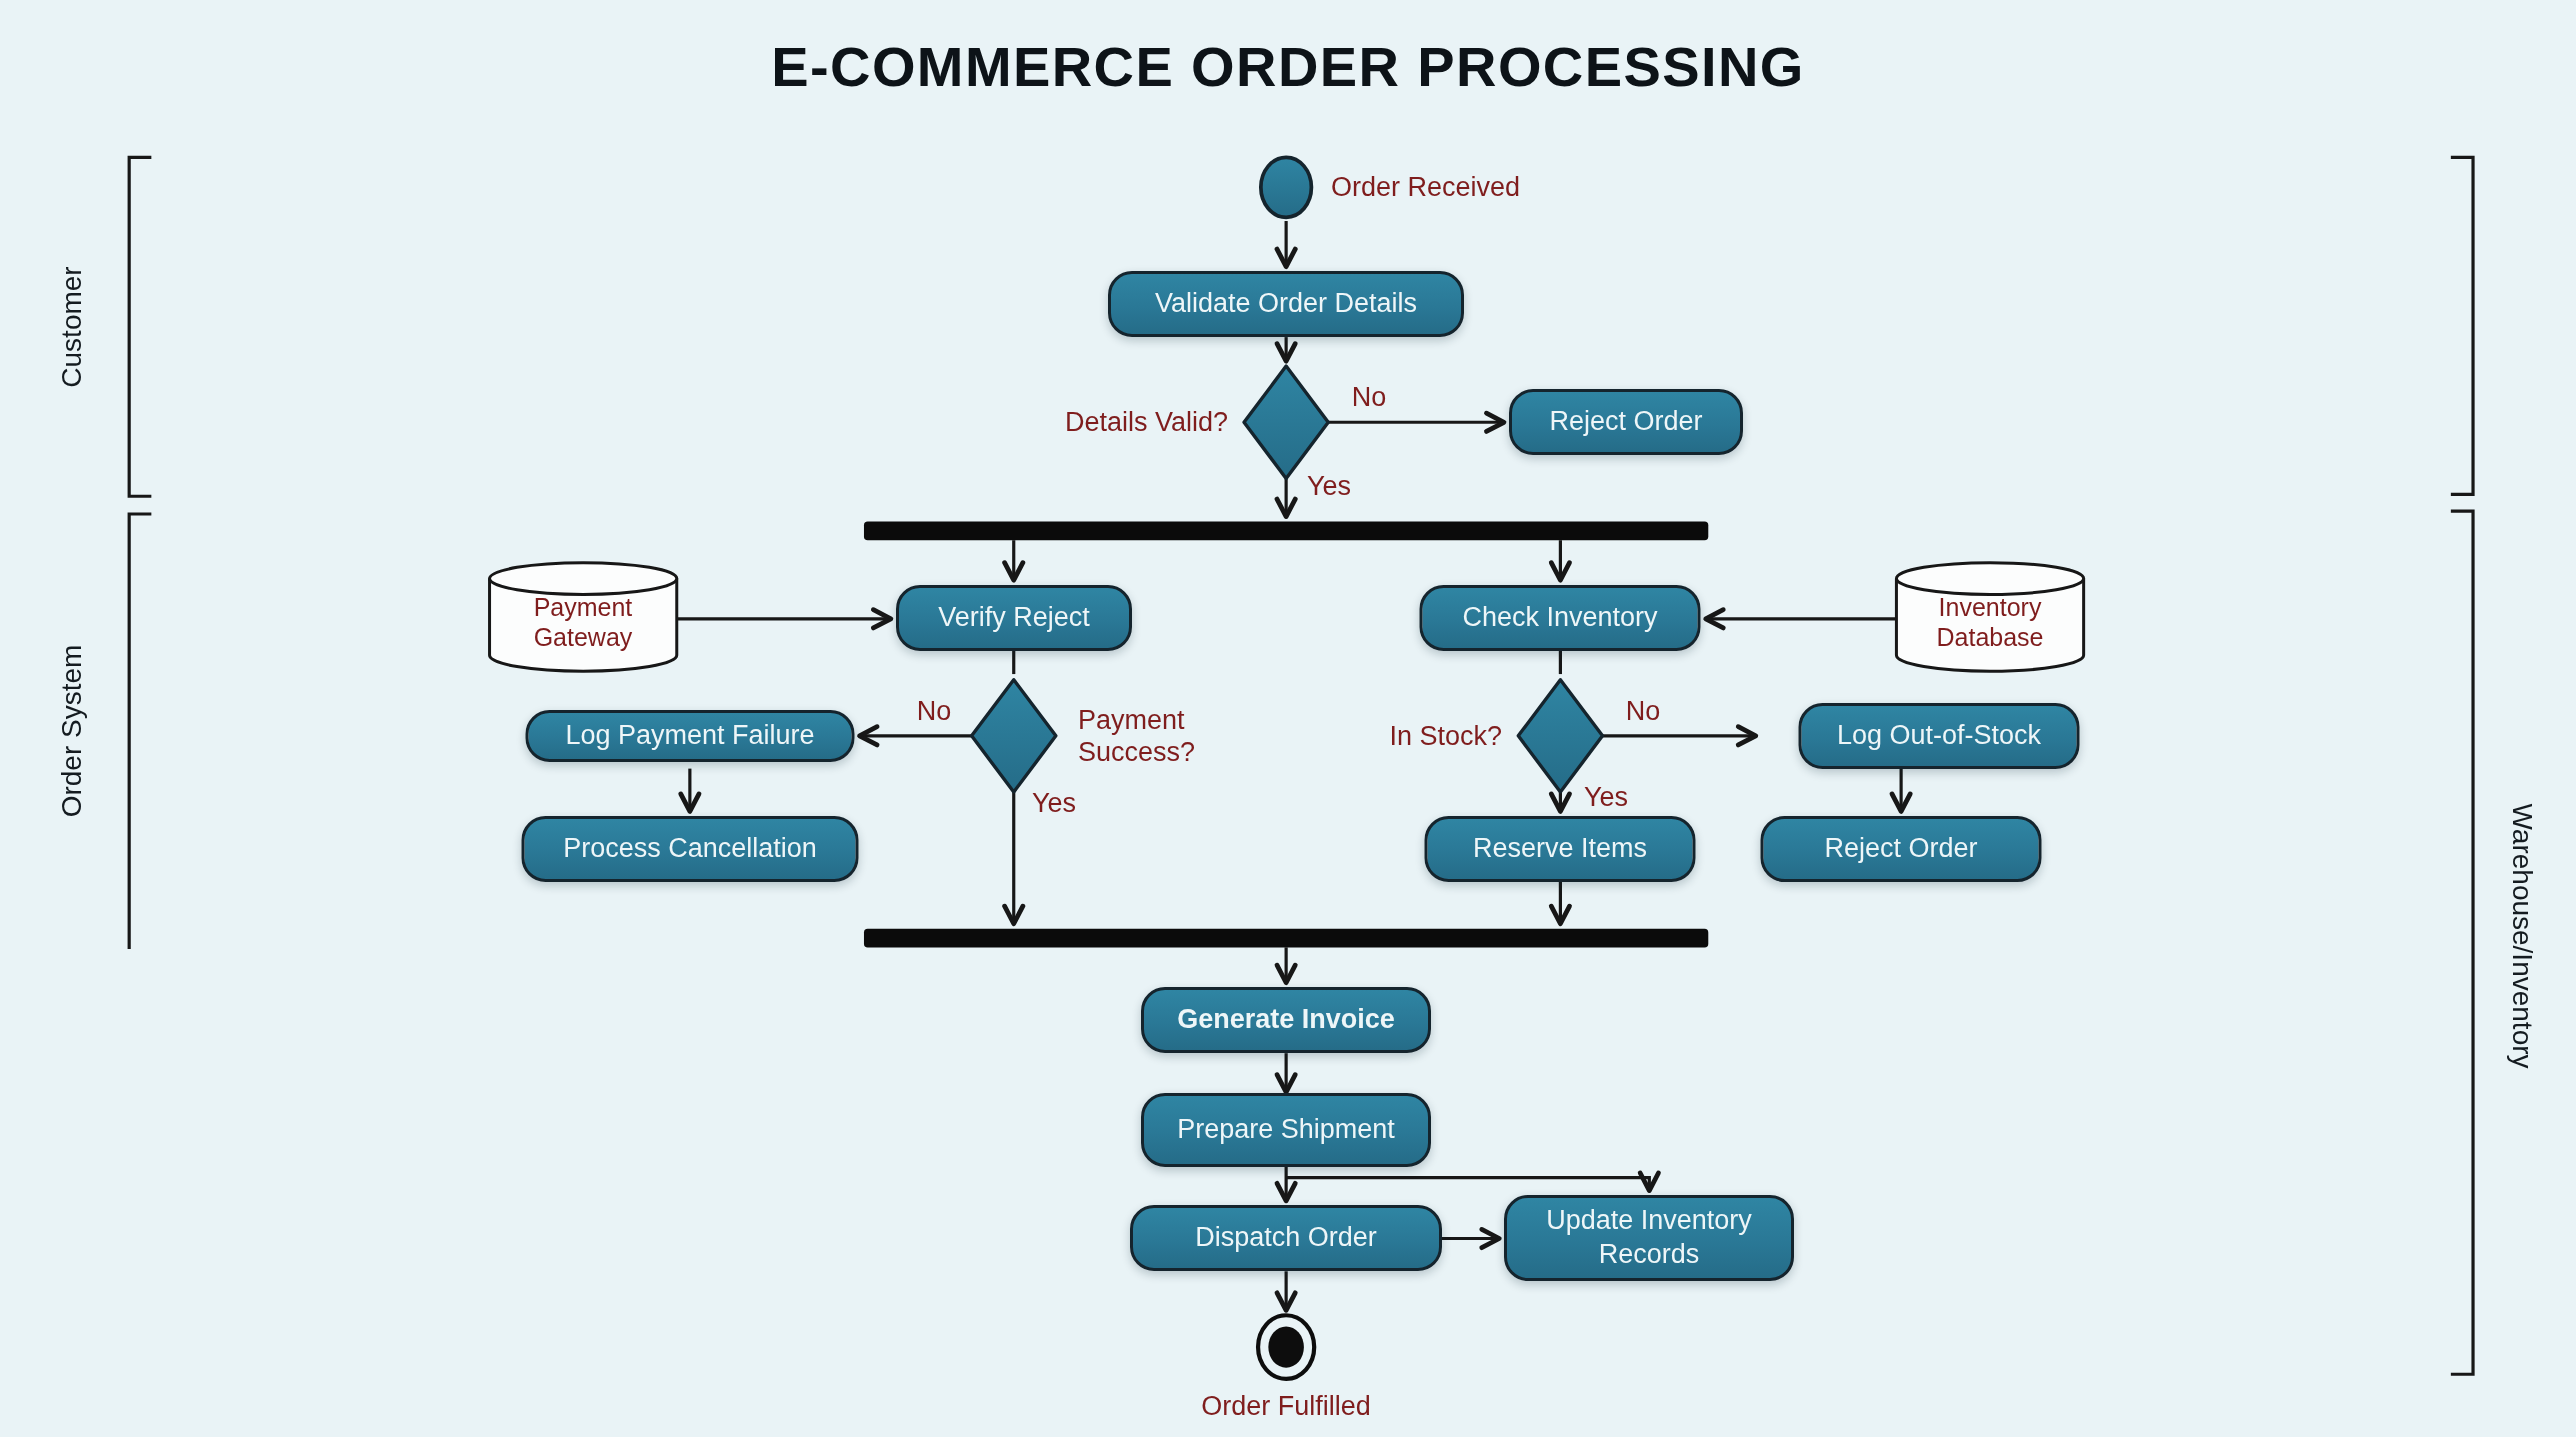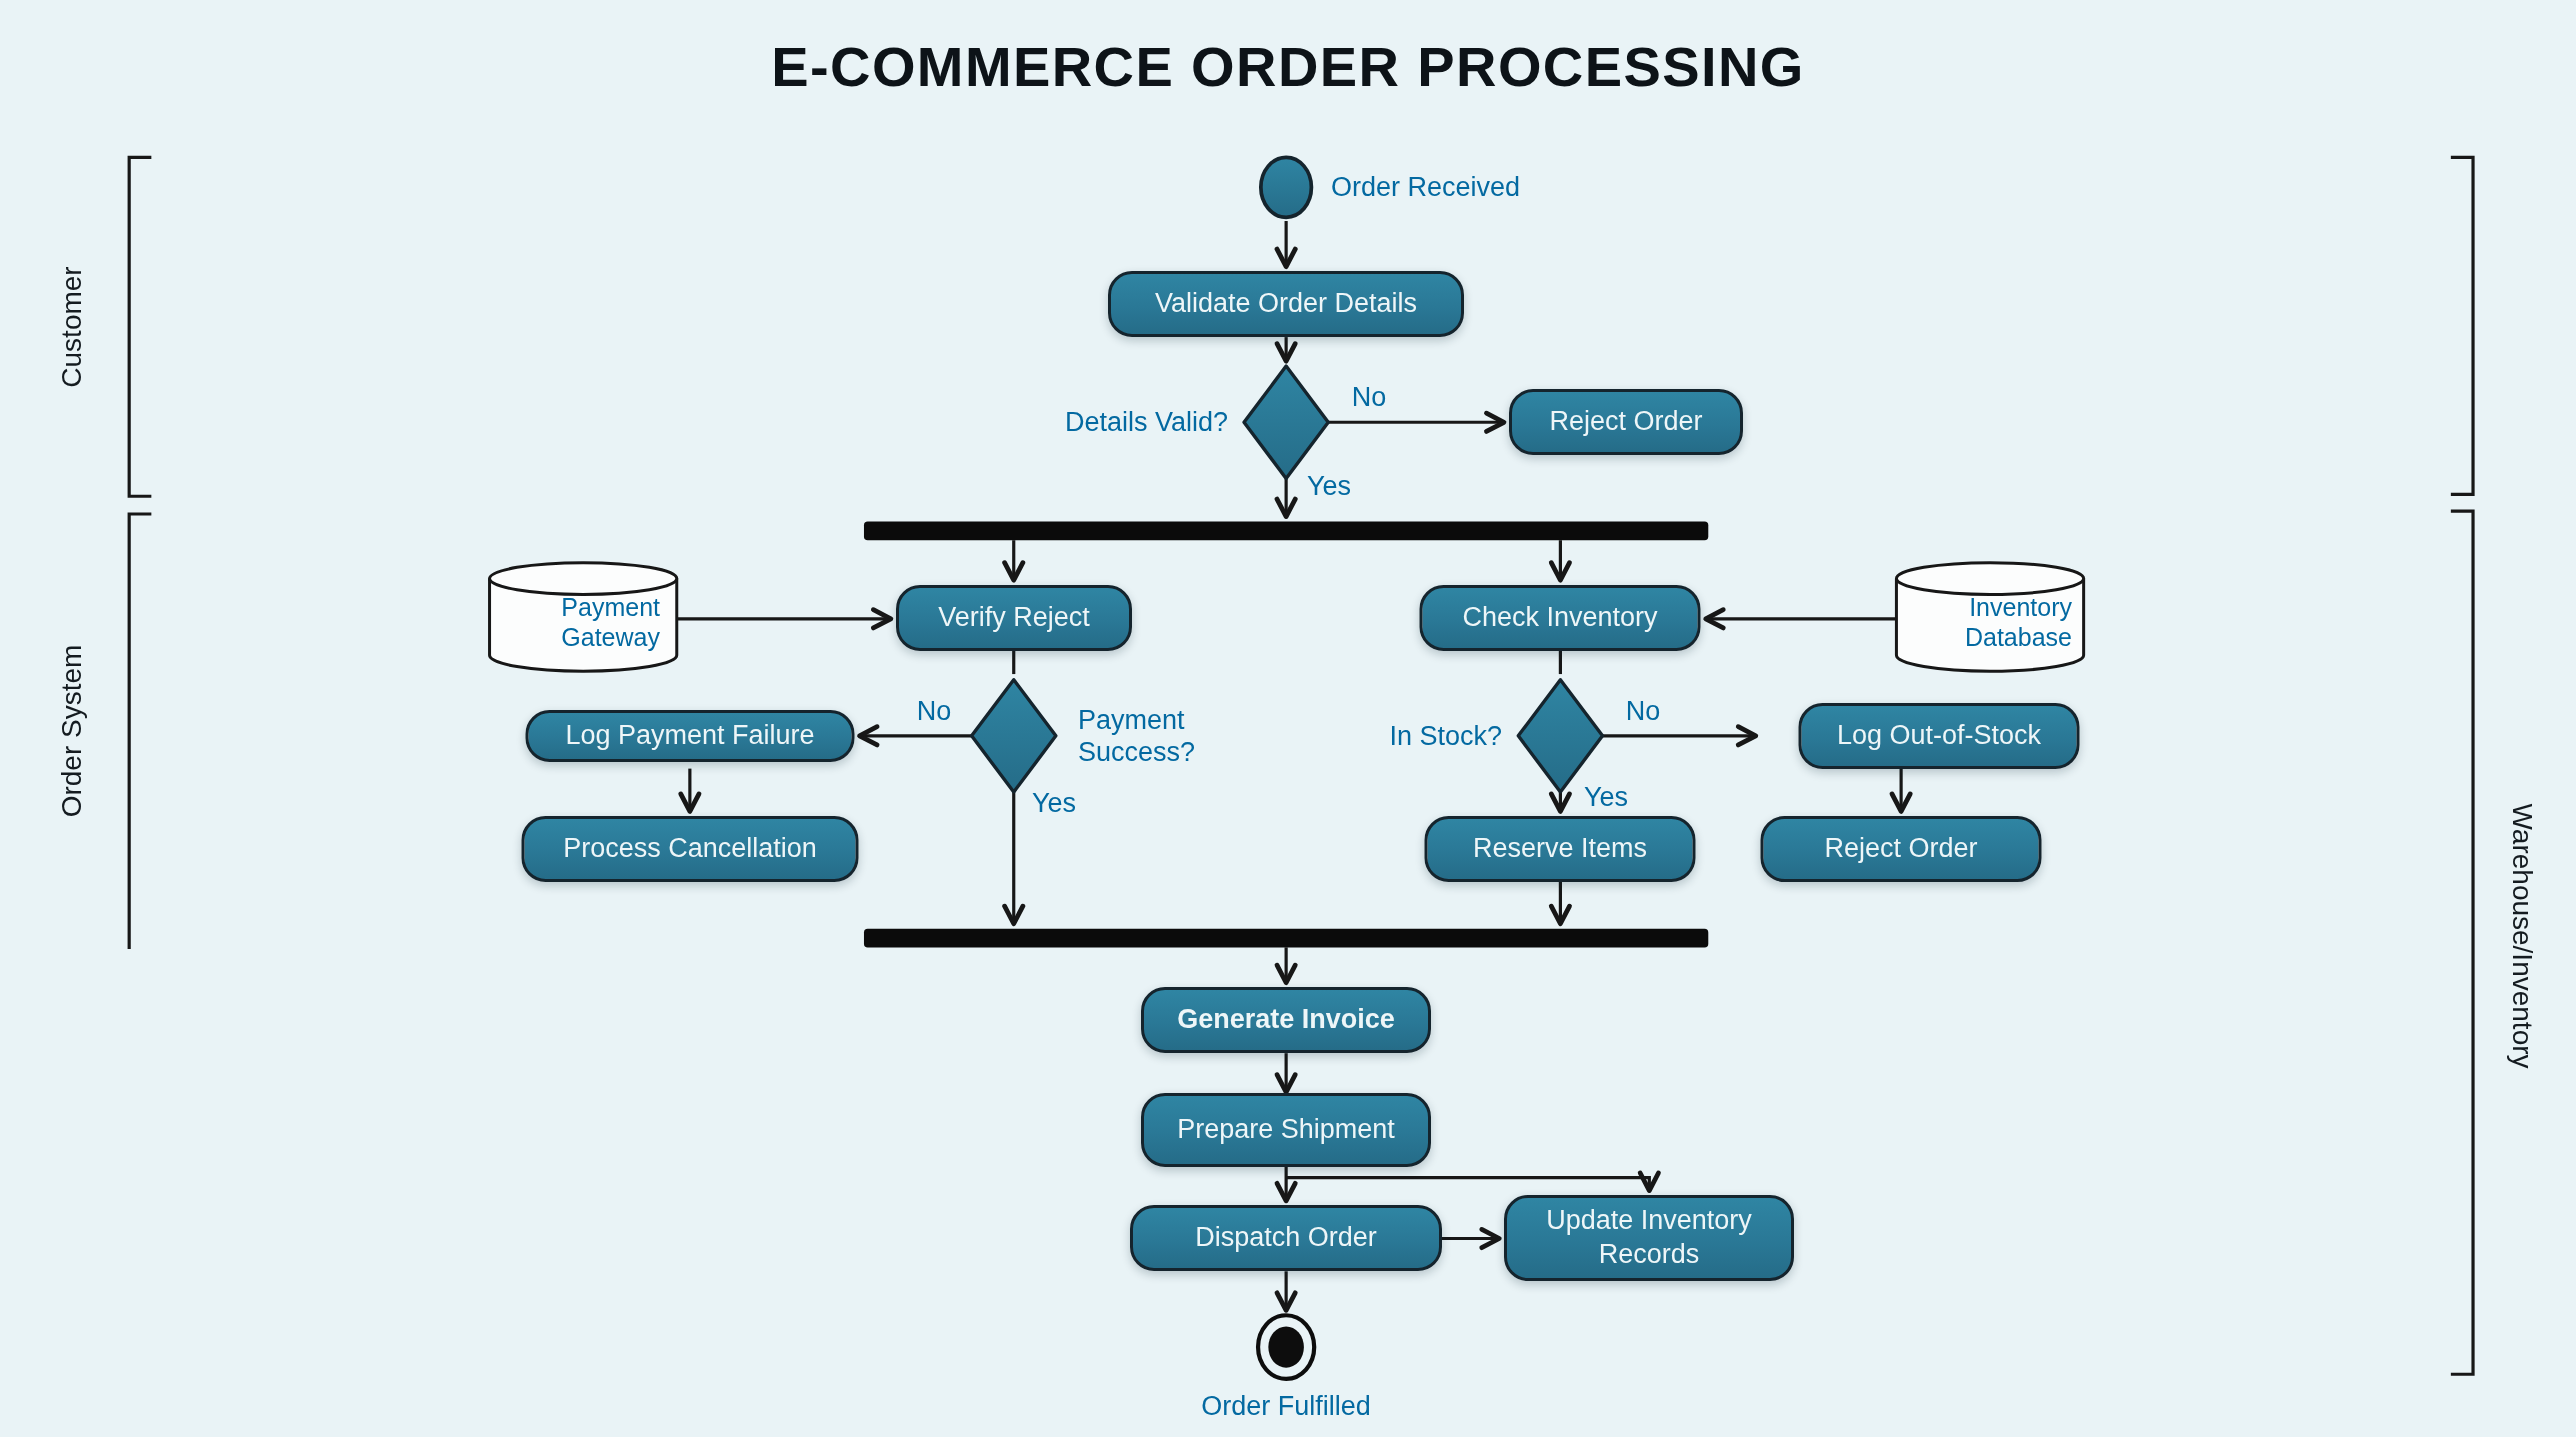--- a/index.html
+++ b/index.html
@@ -18,25 +18,25 @@
     position:absolute;transform:translate(-50%,-50%);
     background:linear-gradient(180deg,#2f85a3 0%,#2a7896 55%,#256c88 100%);
     border:3.7px solid #15242d;border-radius:24px;
     color:#eef6f8;font-size:27px;line-height:1.25;
     display:flex;align-items:center;justify-content:center;text-align:center;
     box-shadow:0 3.7px 9.4px rgba(10,35,48,.22);
     box-sizing:border-box;
   }
   .lbl{
     position:absolute;transform:translate(-50%,-50%);
-    font-size:27px;color:#0369a1;white-space:nowrap;line-height:1.2;
+    font-size:27px;color:#7f1d1d;white-space:nowrap;line-height:1.2;
   }
   .lbl.anchor-left{transform:translate(0,-50%);}
   .lbl.anchor-right{transform:translate(-100%,-50%);}
-  .lbl.wrap{white-space:normal;text-align:right;}
+  .lbl.wrap{white-space:normal;text-align:center;}
   .lbl.wrap-left{white-space:normal;text-align:left;}
   .swimlabel{
     position:absolute;font-size:28px;color:#141b20;white-space:nowrap;
   }
   .swim-ccw{transform:translate(-50%,-50%) rotate(-90deg);}
   .swim-cw{transform:translate(-50%,-50%) rotate(90deg);}
 </style>
 </head>
 <body>
 

